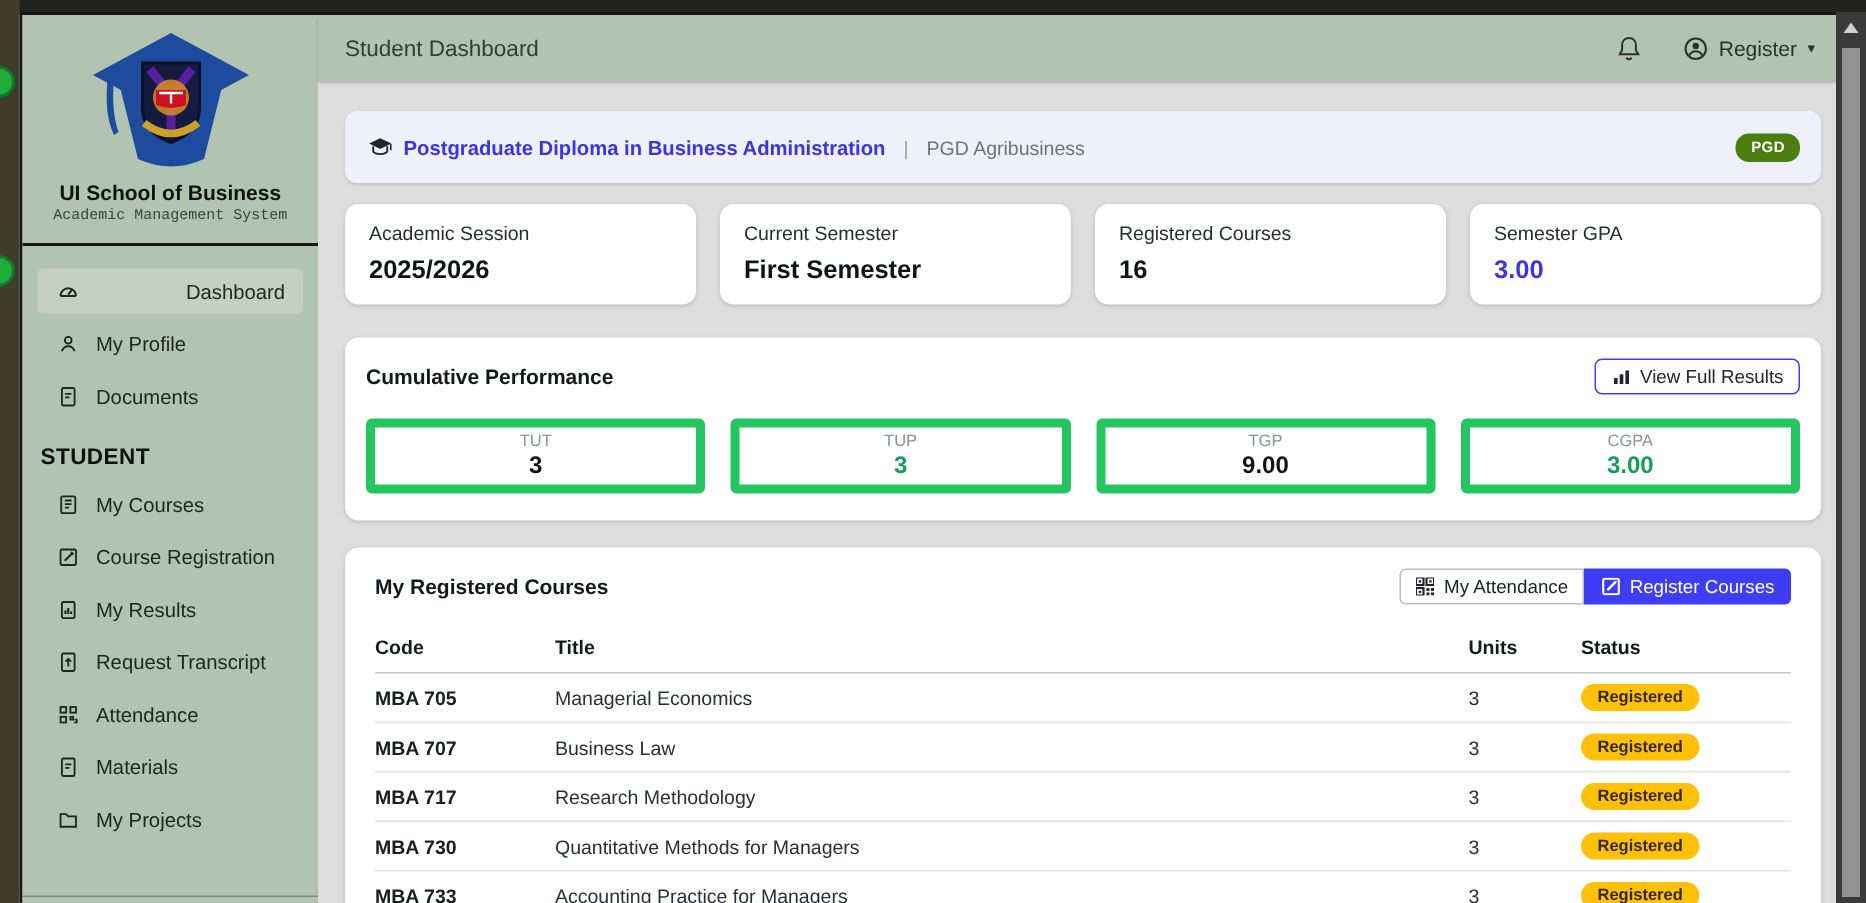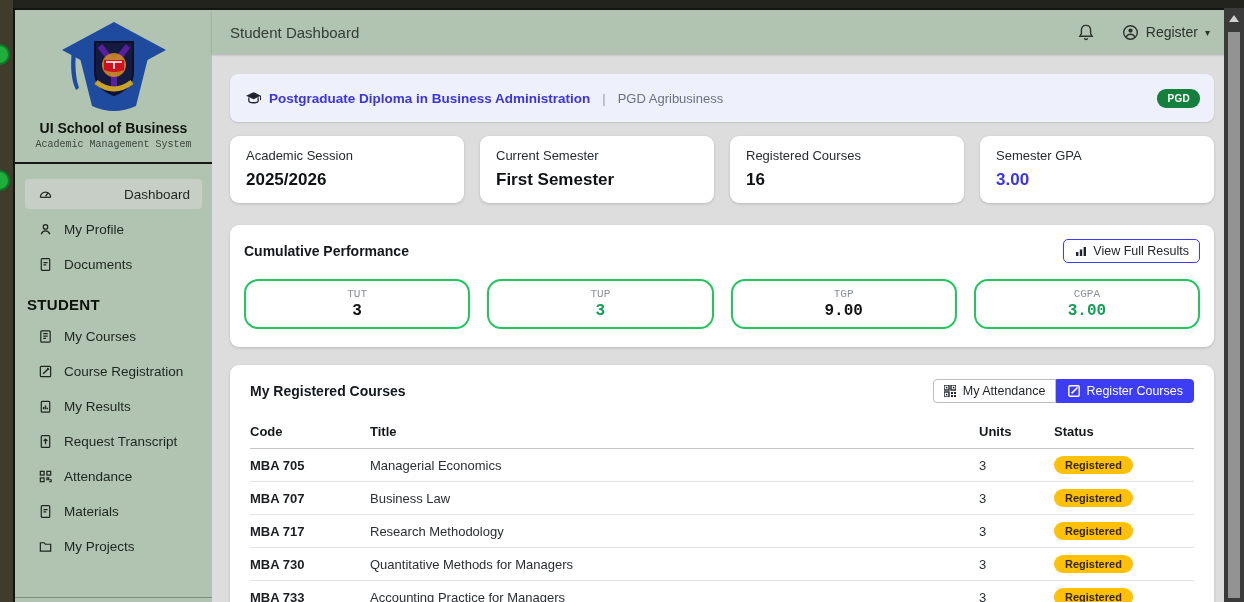--- a/index.html
+++ b/index.html
@@ -42,40 +42,40 @@
   .content { flex:1; padding:20px 30px 0 18px; overflow:hidden; }
 
   .card { background:#ffffff; border-radius:9px; box-shadow:0 1px 3px rgba(0,0,0,.16); }
 
   
   .banner { height:48px; background:#eef0fb; border-radius:8px; display:flex; align-items:center;
             padding:16px 14px; box-shadow:0 1px 2px rgba(0,0,0,.12); }
   .banner-program { font-size:13.5px; font-weight:bold; color:#3a34e3; margin-left:7px; }
   .banner-sep { color:#9aa0a6; margin:0 12px; font-size:13px; }
   .banner-sub { font-size:13px; color:#6b7280; }
-  .banner-badge { margin-left:auto; background:#15803d; color:#fff; font-size:10px; font-weight:bold;
+  .banner-badge { margin-left:auto; background:#4d7c0f; color:#fff; font-size:10px; font-weight:bold;
                   padding:4px 10px; border-radius:9px; letter-spacing:.3px; }
 
   
   .stats { display:grid; grid-template-columns:repeat(4,1fr); gap:16px; margin-top:14px; }
   .stat-card { height:67px; padding:12px 16px; }
   .stat-label { font-size:13px; color:#272c31; }
   .stat-value { font-size:17px; font-weight:bold; color:#101316; margin-top:7px; }
   .stat-value.accent { color:#3a34e3; }
 
   
   .perf { margin-top:22px; padding:14px 14px 18px 14px; }
   .perf-head { display:flex; align-items:center; padding:0 0 0 0; }
   .perf-title { font-size:14px; font-weight:bold; color:#14181c; }
   .btn-outline-blue { margin-left:auto; display:flex; align-items:center; gap:6px; background:#fff;
                       border:1.5px solid #3d3df5; border-radius:5px; padding:4px 10px;
                       font-size:12.5px; color:#23272b; cursor:pointer; font-family:inherit; }
   .metrics { display:grid; grid-template-columns:repeat(4,1fr); gap:17px; margin-top:16px; }
-  .metric-box { height:50px; border:2px solid #22c55e; border-radius:14px; display:flex;
-                flex-direction:column; align-items:center; justify-content:center; background:#fff;font-family:Liberation Mono, monospace; }
+  .metric-box { height:50px; border:6px solid #22c55e; border-radius:4px; display:flex;
+                flex-direction:column; align-items:center; justify-content:center; background:#fff; }
   .metric-label { font-size:11px; color:#8a9199; }
   .metric-value { font-size:16px; font-weight:bold; color:#141414; margin-top:2px; }
   .metric-value.green { color:#149e57; }
 
   
   .courses { margin-top:18px; padding:14px 20px 20px 20px; height:340px; }
   .courses-head { display:flex; align-items:center; }
   .courses-title { font-size:14px; font-weight:bold; color:#14181c; }
   .btn-group { margin-left:auto; display:flex; }
   .btn-attend { display:flex; align-items:center; gap:6px; background:#fff; border:1px solid #bdbdbd;

